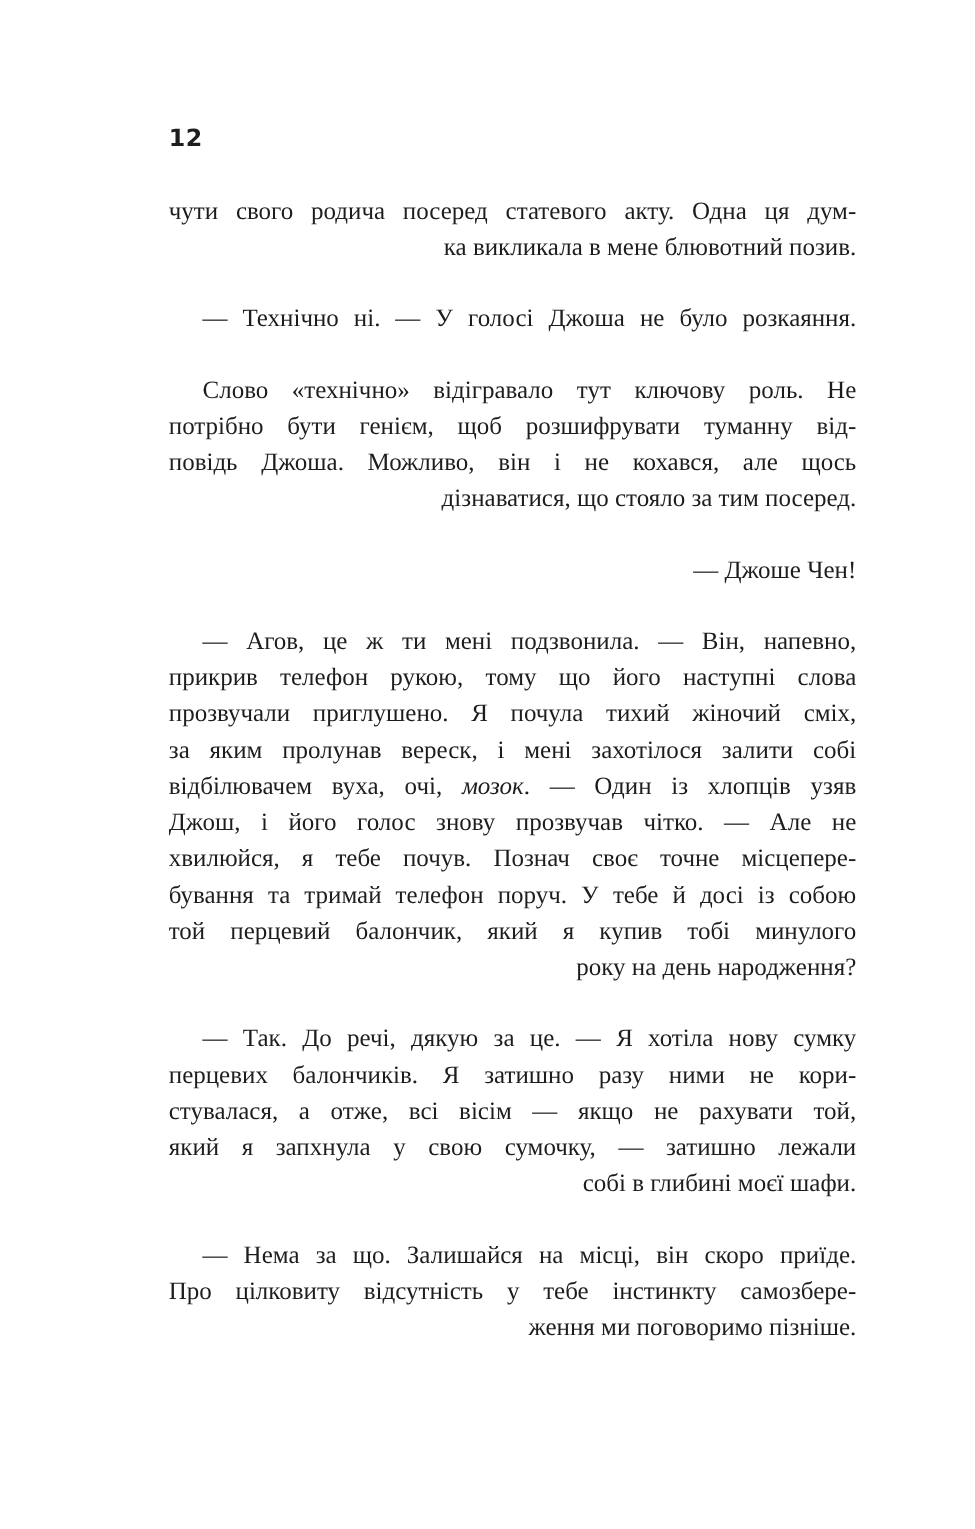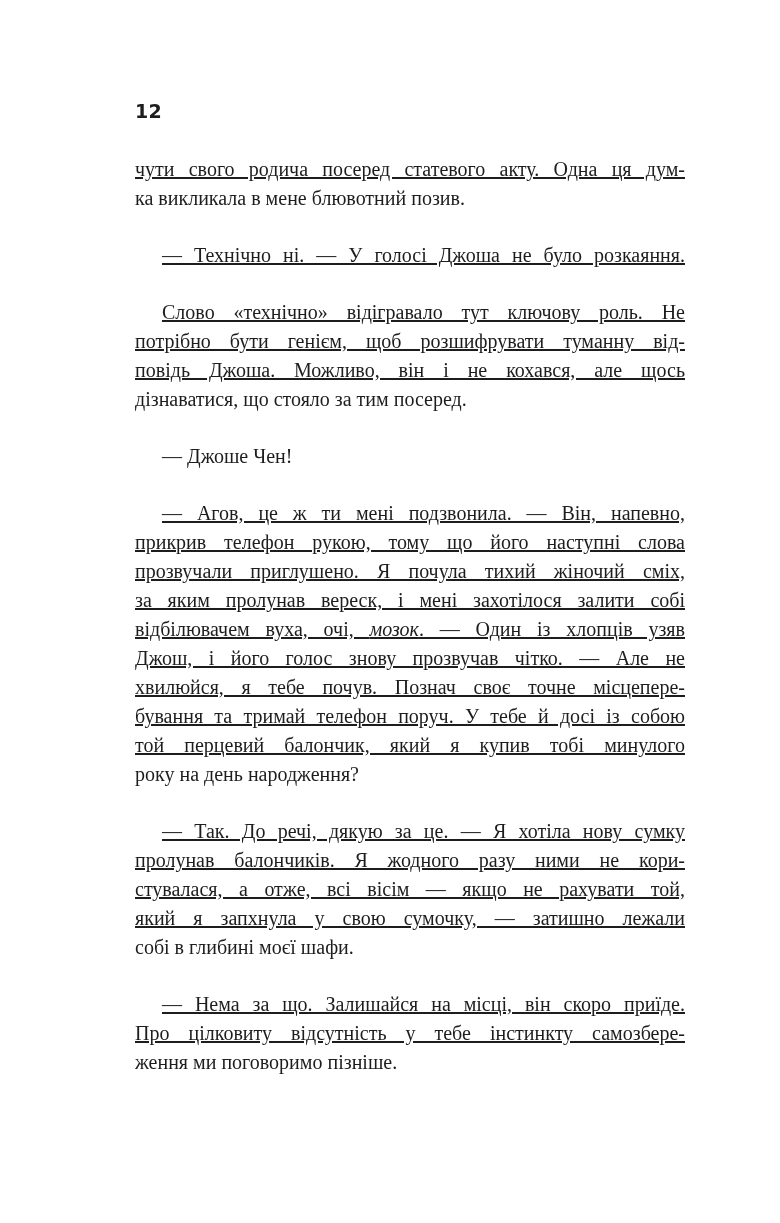--- a/index.html
+++ b/index.html
@@ -34,26 +34,25 @@
     line-height: 29px;
     color: #1d1d1d;
   }
   .para {
     margin: 0;
     padding: 0;
   }
   .line {
     height: 29px;
     overflow: hidden;
-    text-align: left;
+    text-align: right;
   }
   .line.just {
     text-align: justify;
     text-align-last: justify;
-    text-decoration: underline;
   }
   .line.ind {
     padding-left: 27px;
     margin-top: 28px;
   }
   .em {
     font-style: italic;
   }
 </style>
 </head>
@@ -85,21 +84,21 @@
         <div class="line just"><span>за яким пролунав вереск, і мені захотілося залити собі</span></div>
         <div class="line just"><span>відбілювачем вуха, очі, </span><span class="em">мозок</span><span>. — Один із хлопців узяв</span></div>
         <div class="line just"><span>Джош, і його голос знову прозвучав чітко. — Але не</span></div>
         <div class="line just"><span>хвилюйся, я тебе почув. Познач своє точне місцепере-</span></div>
         <div class="line just"><span>бування та тримай телефон поруч. У тебе й досі із собою</span></div>
         <div class="line just"><span>той перцевий балончик, який я купив тобі минулого</span></div>
         <div class="line"><span>року на день народження?</span></div>
       </div>
       <div class="para">
         <div class="line just ind"><span>— Так. До речі, дякую за це. — Я хотіла нову сумку</span></div>
-        <div class="line just"><span>пролунав балончиків. Я жодного разу ними не кори-</span></div>
+        <div class="line just"><span>перцевих балончиків. Я затишно разу ними не кори-</span></div>
         <div class="line just"><span>стувалася, а отже, всі вісім — якщо не рахувати той,</span></div>
         <div class="line just"><span>який я запхнула у свою сумочку, — затишно лежали</span></div>
         <div class="line"><span>собі в глибині моєї шафи.</span></div>
       </div>
       <div class="para">
         <div class="line just ind"><span>— Нема за що. Залишайся на місці, він скоро приїде.</span></div>
         <div class="line just"><span>Про цілковиту відсутність у тебе інстинкту самозбере-</span></div>
         <div class="line"><span>ження ми поговоримо пізніше.</span></div>
       </div>
     </div>

